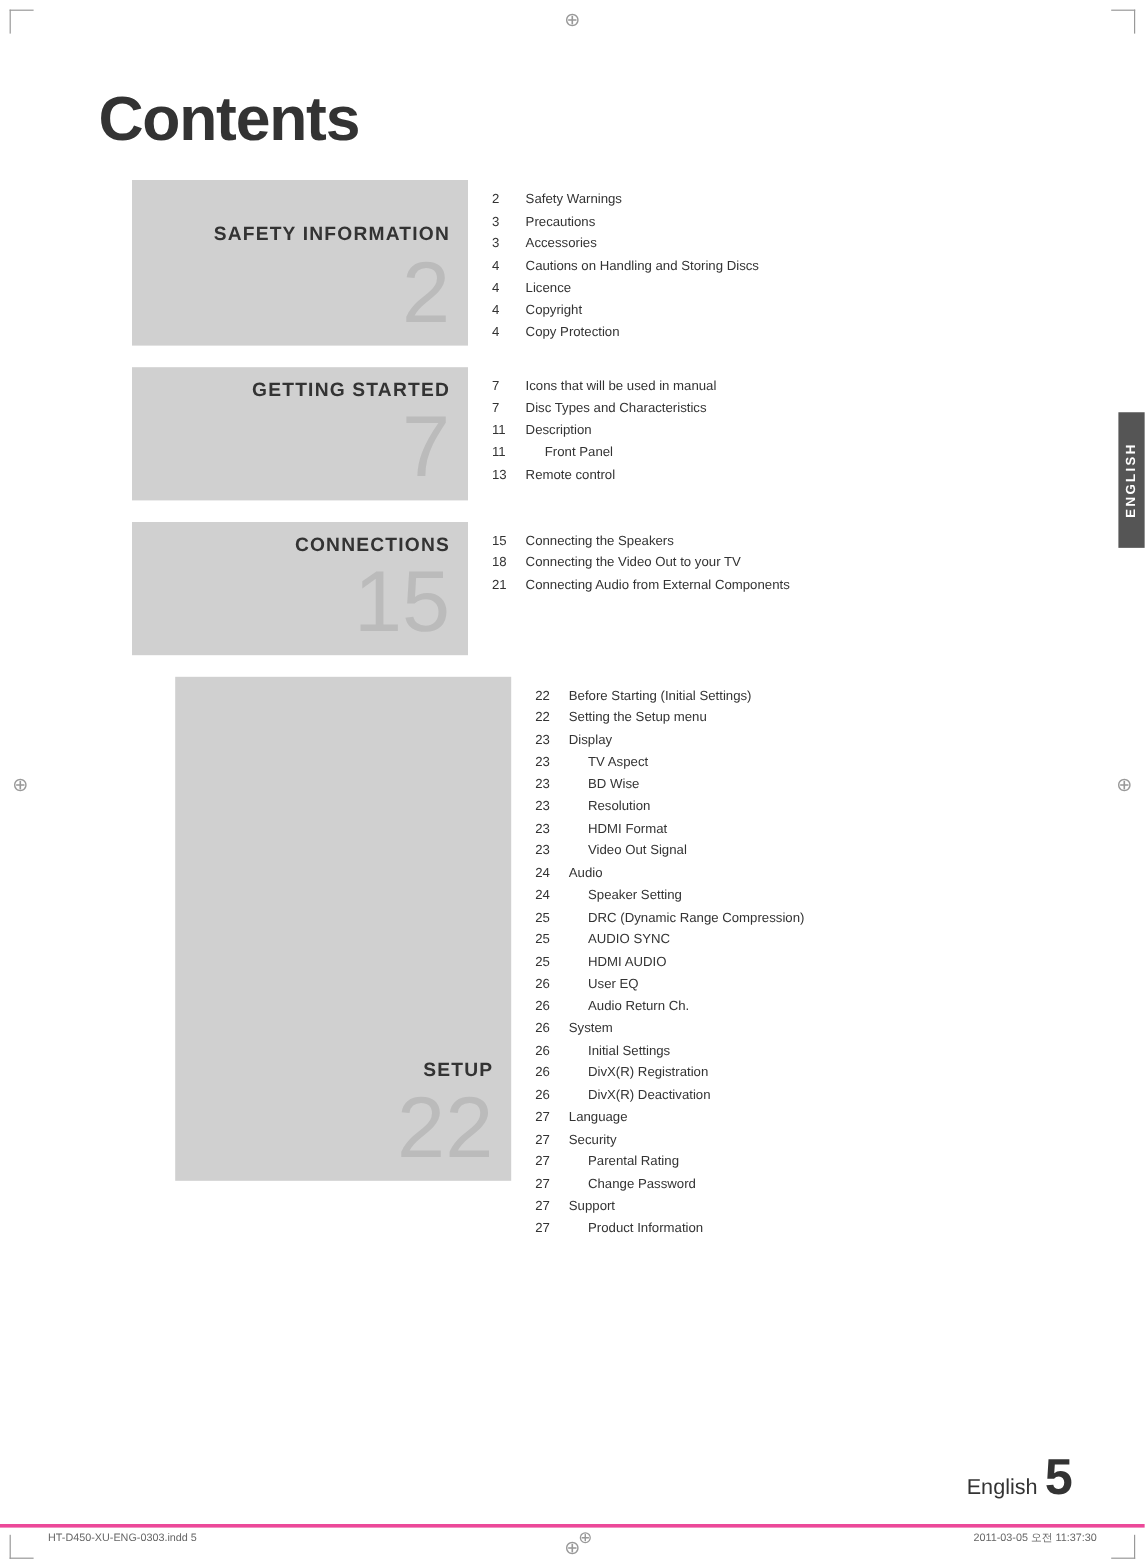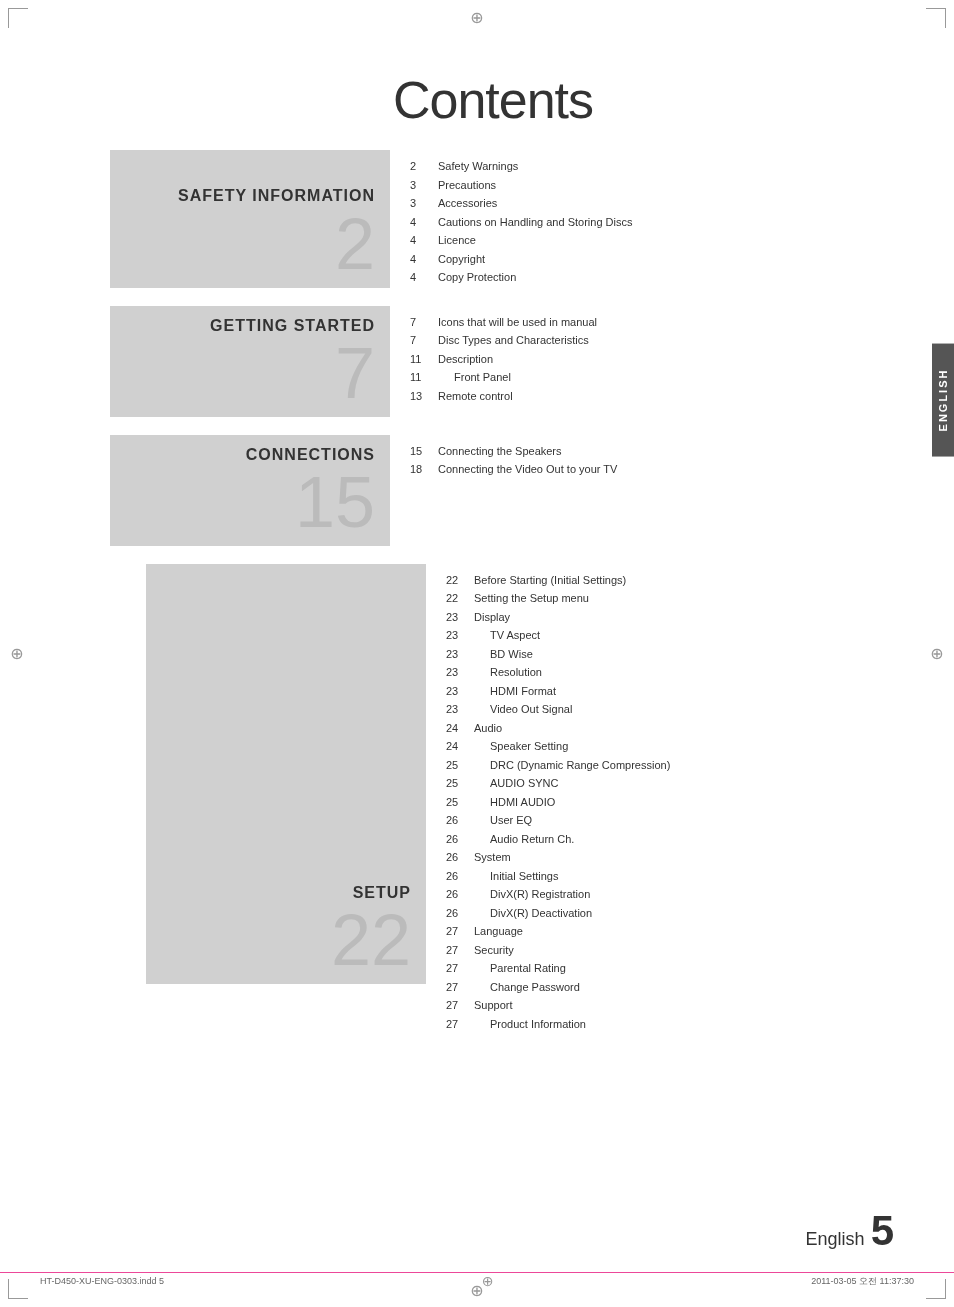--- a/index.html
+++ b/index.html
@@ -48,27 +48,26 @@
       color: #999;
     }
     .crosshair.top { top: 8px; left: 50%; transform: translateX(-50%); }
     .crosshair.bottom { bottom: 8px; left: 50%; transform: translateX(-50%); }
     .crosshair.left { left: 8px; top: 50%; transform: translateY(-50%); }
     .crosshair.right { right: 8px; top: 50%; transform: translateY(-50%); }
 
     
     .page-title {
       font-size: 52px;
-      font-weight: 400;
+      font-weight: 700;
       color: #333;
       letter-spacing: -1px;
       margin-bottom: 20px;
       margin-top: 40px;
       margin-left: 32px;
-      text-align: center;
     }
 
     
     .content-area {
       margin-left: 60px;
       margin-right: 40px;
     }
 
     
     .section-row {
@@ -179,21 +178,21 @@
       position: absolute;
       bottom: 18px;
       left: 0;
       right: 0;
       display: flex;
       align-items: center;
       justify-content: space-between;
       padding: 0 40px;
       font-size: 9px;
       color: #666;
-      border-top: 1px solid #ec4899;
+      border-top: 3px solid #ec4899;
     }
 
     .footer-left {
       font-size: 9px;
       color: #666;
     }
 
     .footer-center {
       font-size: 14px;
       color: #999;
@@ -323,20 +322,24 @@
       </div>
       <div class="section-items">
       <div class="section-item">
             <span class="item-number">15</span>
             <span class="item-text">Connecting the Speakers</span>
           </div>
           <div class="section-item">
             <span class="item-number">18</span>
             <span class="item-text">Connecting the Video Out to your TV</span>
           </div>
+          <div class="section-item">
+            <span class="item-number">21</span>
+            <span class="item-text">Connecting Audio from External Components</span>
+          </div>
         </div>
     </div>
 
     <div class="section-row setup">
       <div class="section-box setup">
         <span class="section-title">SETUP</span>
         <span class="section-number">22</span>
       </div>
       <div class="section-items">
       <div class="section-item">

